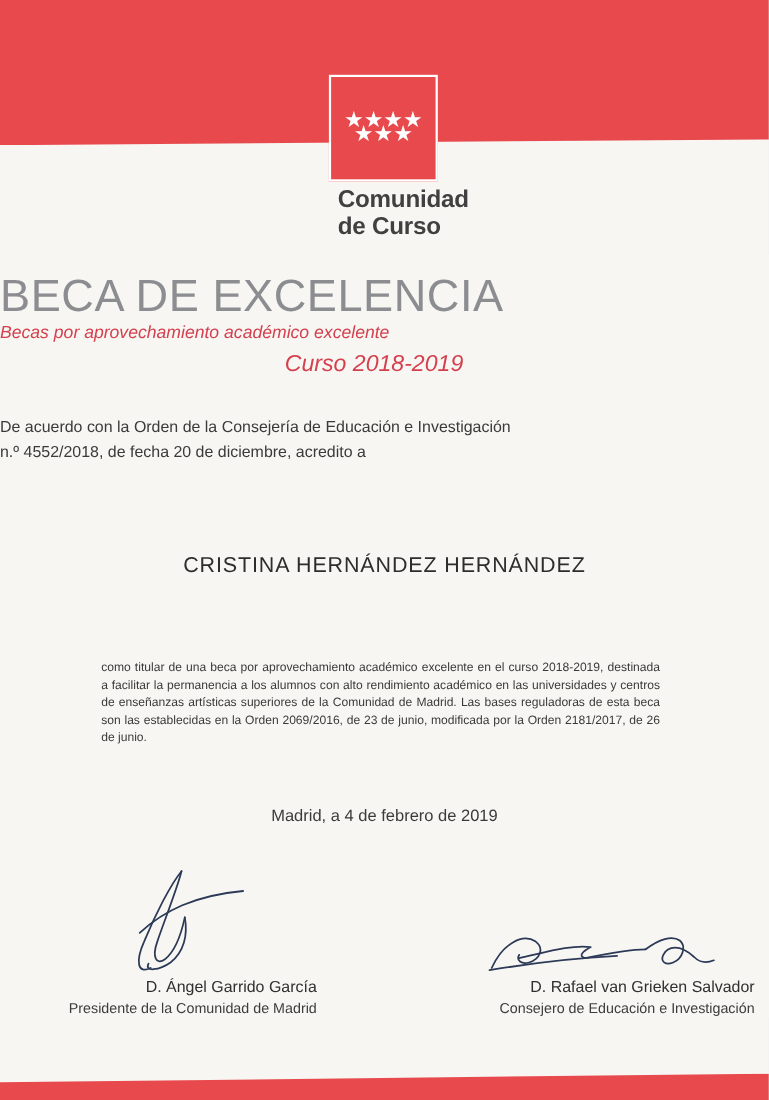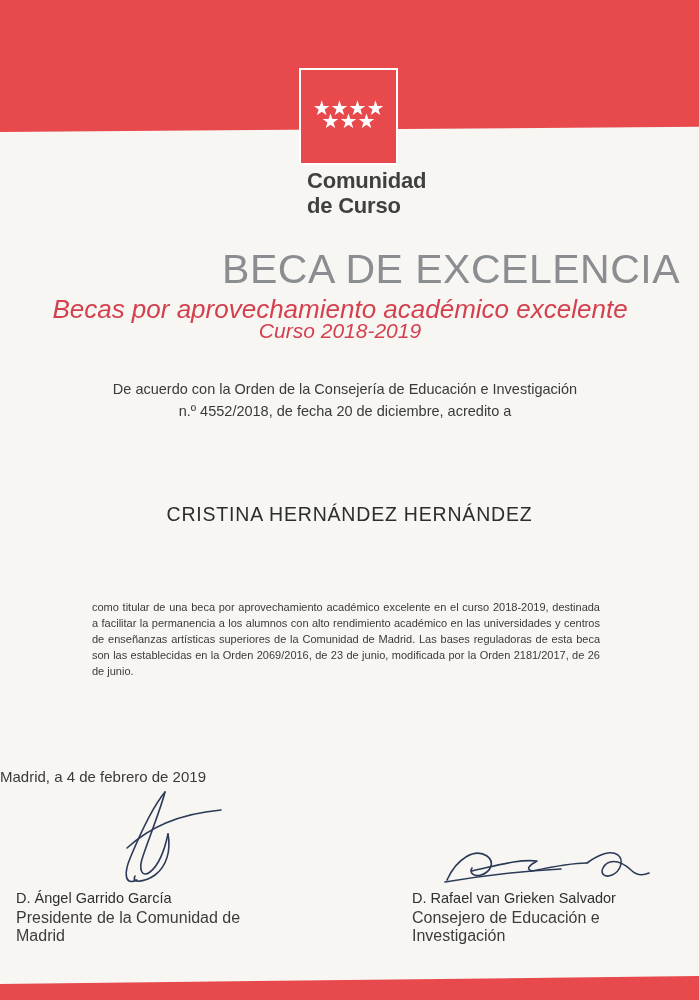--- a/index.html
+++ b/index.html
@@ -39,58 +39,58 @@
     font-family:"DejaVu Sans",sans-serif;text-align:center;}
   .stars.r2{margin-top:-3px;}
   .logo-text{
     position:absolute;left:307px;top:169px;
     font-size:22px;font-weight:bold;line-height:1.12;letter-spacing:-0.2px;
     color:#404040;
   }
   
   .title{
     position:absolute;left:0;top:246px;width:680px;margin:0;
-    text-align:right;font-size:41px;font-weight:400;letter-spacing:0.5px;
+    text-align:left;font-size:41px;font-weight:400;letter-spacing:0.5px;
     color:var(--title-gray);
   }
   .subtitle{
     position:absolute;left:0;top:294px;width:680px;
-    text-align:center;font-style:italic;font-size:26px;color:var(--accent-red);
+    text-align:left;font-style:italic;font-size:16px;color:var(--accent-red);
   }
   .course{
     position:absolute;left:0;top:319px;width:680px;
     text-align:center;font-style:italic;font-size:21px;color:var(--accent-red);
   }
   
   .intro{
     position:absolute;left:0;top:378px;width:690px;margin:0;
-    text-align:center;font-size:14.5px;line-height:1.55;color:var(--text-dark);
+    text-align:left;font-size:14.5px;line-height:1.55;color:var(--text-dark);
   }
   
   .recipient{
     position:absolute;left:0;top:503px;width:699px;
     text-align:center;font-size:19.5px;letter-spacing:0.8px;color:#2d2d2d;
   }
   
   .body-par{
     position:absolute;left:92px;top:599px;width:508px;margin:0;
     text-align:justify;font-size:11px;line-height:1.46;color:var(--text-dark);
   }
   
   .date-line{
-    position:absolute;left:0;top:768px;width:699px;
-    text-align:left;font-size:15px;color:var(--text-dark);
+    position:absolute;left:0;top:733px;width:699px;
+    text-align:center;font-size:15px;color:var(--text-dark);
   }
   
-  .sig{position:absolute;text-align:left;}
+  .sig{position:absolute;text-align:right;}
   .sig-left{left:16px;top:786px;width:272px;}
   .sig-right{left:412px;top:838px;width:274px;}
   .sig svg{display:block;margin:0 auto;}
   .sig-name{font-size:14.5px;color:#2f2f2f;margin-top:2px;}
-  .sig-role{font-size:16px;color:#3c3c3c;margin-top:3px;}
+  .sig-role{font-size:13px;color:#3c3c3c;margin-top:3px;}
   .sig path{fill:none;stroke:var(--ink-blue);stroke-width:1.6;stroke-linecap:round;stroke-linejoin:round;}
 </style>
 </head>
 <body>
 
 <div class="page">
 
   <div class="band-top"></div>
 
   <div class="logo-square">

